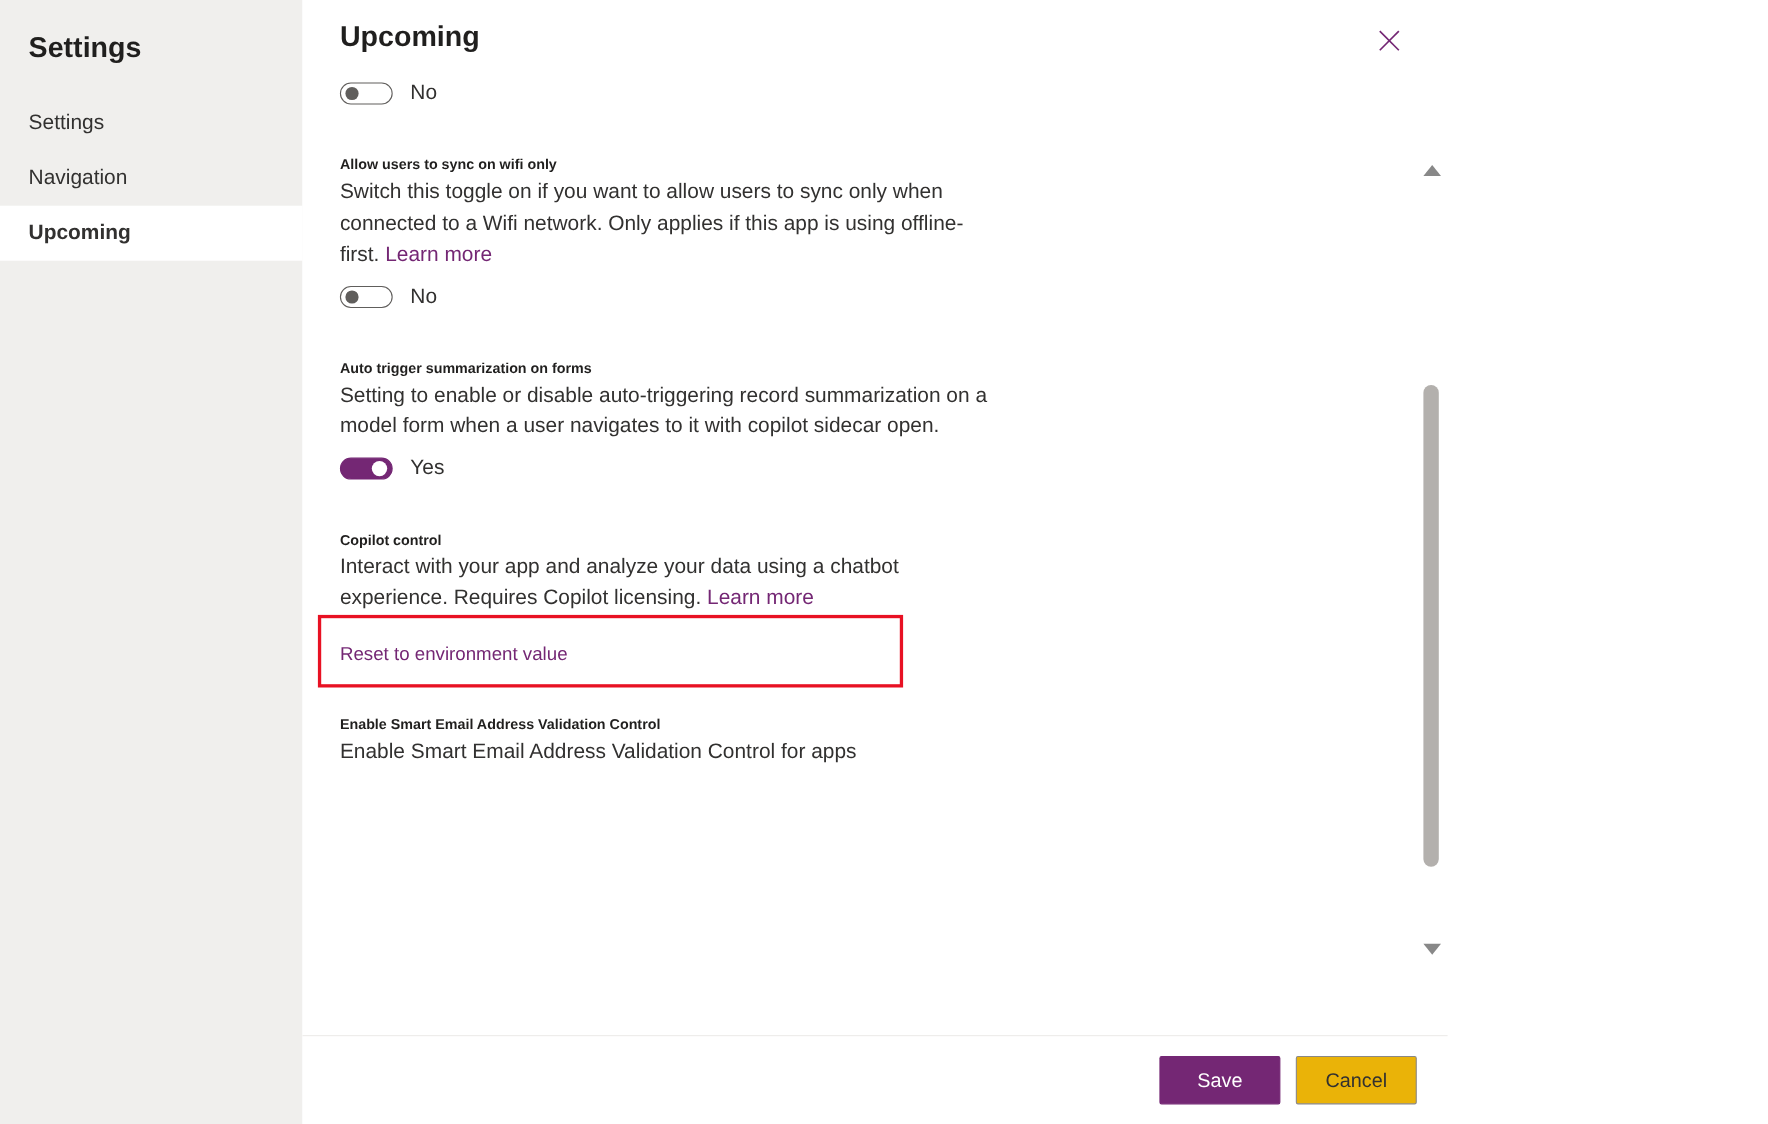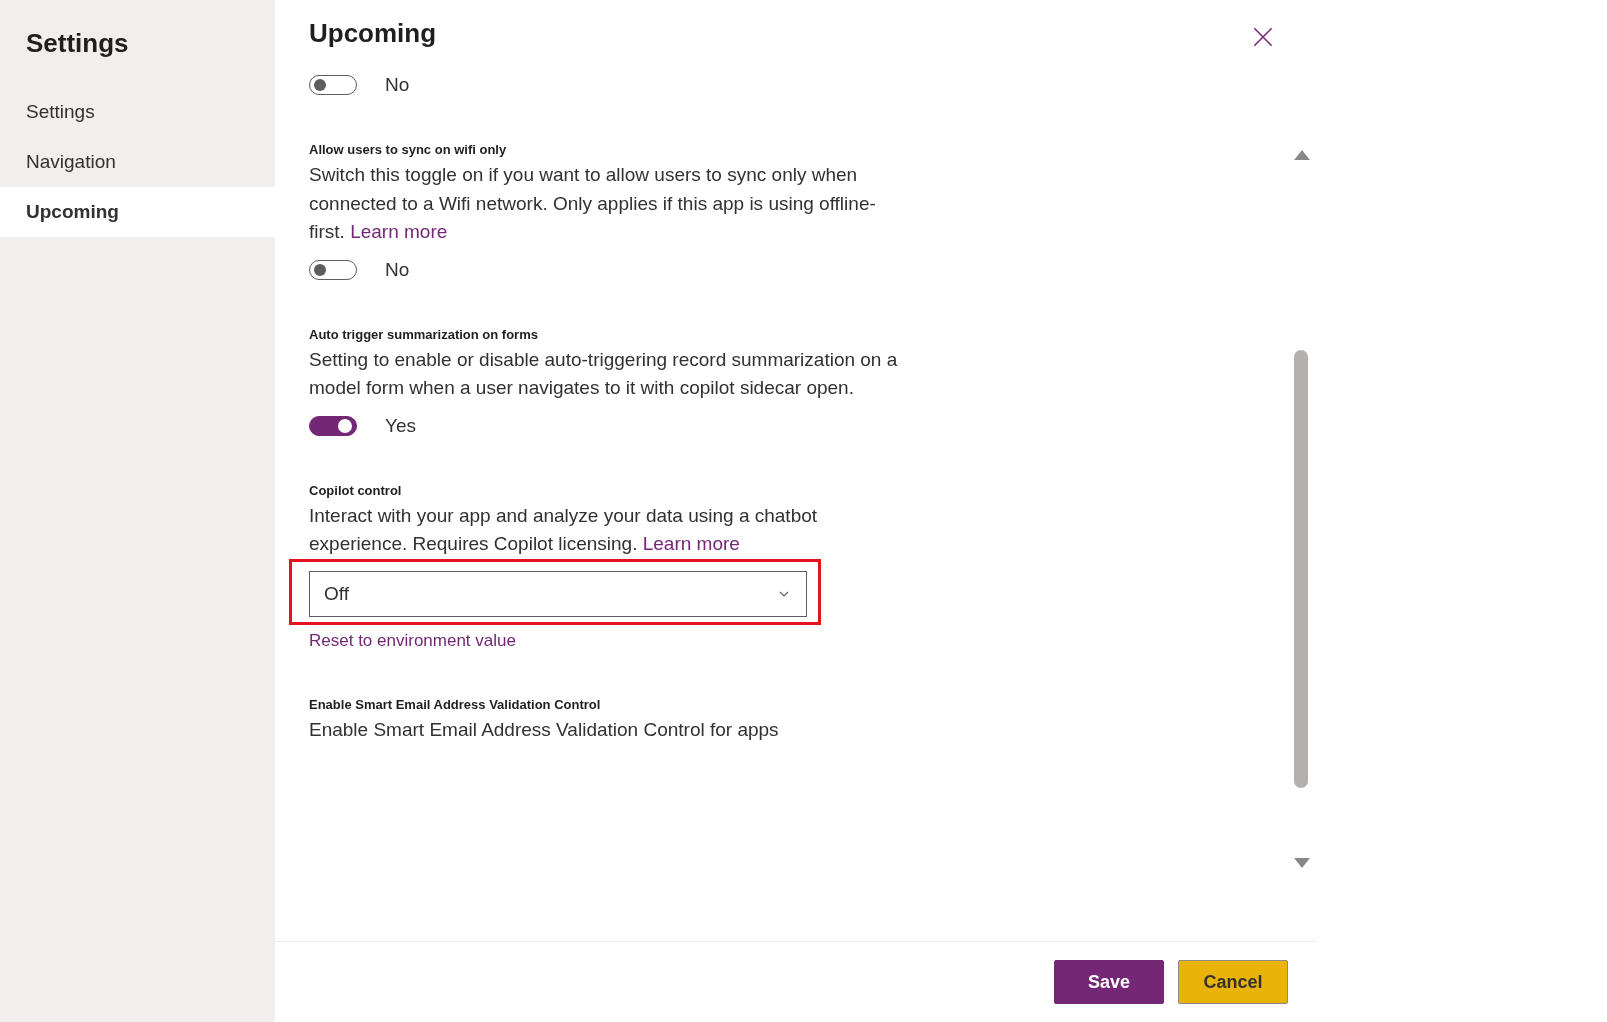--- a/index.html
+++ b/index.html
@@ -87,21 +87,21 @@
     margin-bottom: 12px;
   }
   .link {
     color: #742774;
     text-decoration: none;
     cursor: pointer;
   }
   .toggle-row {
     display: flex;
     align-items: center;
-    gap: 28px;
+    gap: 16px;
   }
   .toggle {
     width: 48px;
     height: 20px;
     border: 1px solid #605e5c;
     border-radius: 10px;
     position: relative;
     cursor: pointer;
     background: #fff;
   }
@@ -199,21 +199,21 @@
   .btn {
     height: 44px;
     min-width: 110px;
     padding: 0 22px;
     font-size: 18px;
     border-radius: 2px;
     cursor: pointer;
     display: inline-flex;
     align-items: center;
     justify-content: center;
-    font-weight: 700;
+    font-weight: 400;
   }
   .btn-primary {
     background: #742774;
     color: #fff;
     border: 1px solid #742774;
   }
   .btn-secondary {
     background: #eab308;
     color: #323130;
     border: 1px solid #8a8886;
@@ -282,28 +282,20 @@
           </div>
         </div>
 
         <div class="setting-block">
           <div class="setting-title">Copilot control</div>
           <div class="setting-desc">
             <span>Interact with your app and analyze your data using a chatbot experience. Requires Copilot licensing. </span><a class="link">Learn more</a>
           </div>
           <div class="select-wrap">
             <div class="highlight-box"></div>
-            <div class="select-field">
-              <span>Off</span>
-              <span class="chev">
-                <svg width="16" height="16" viewBox="0 0 24 24" fill="none" stroke="#605e5c" stroke-width="1.6">
-                    <polyline points="6 9 12 15 18 9"></polyline>
-                  </svg>
-              </span>
-            </div>
           </div>
           <div class="reset-link">Reset to environment value</div>
         </div>
 
         <div class="setting-block">
           <div class="setting-title">Enable Smart Email Address Validation Control</div>
           <div class="setting-desc">Enable Smart Email Address Validation Control for apps</div>
         </div>
 
       </div>

